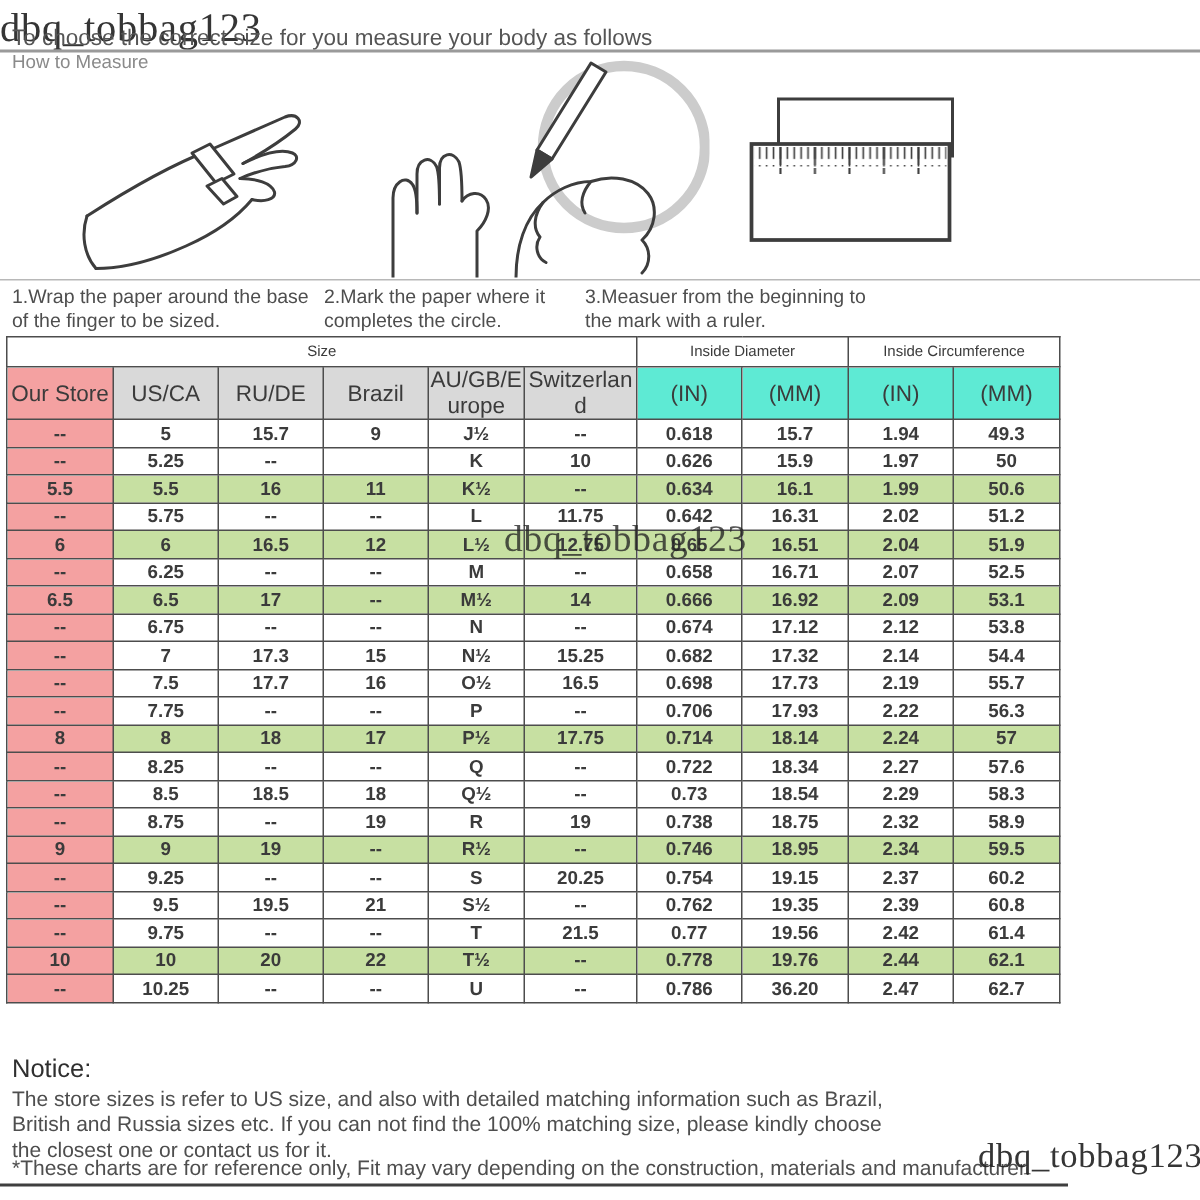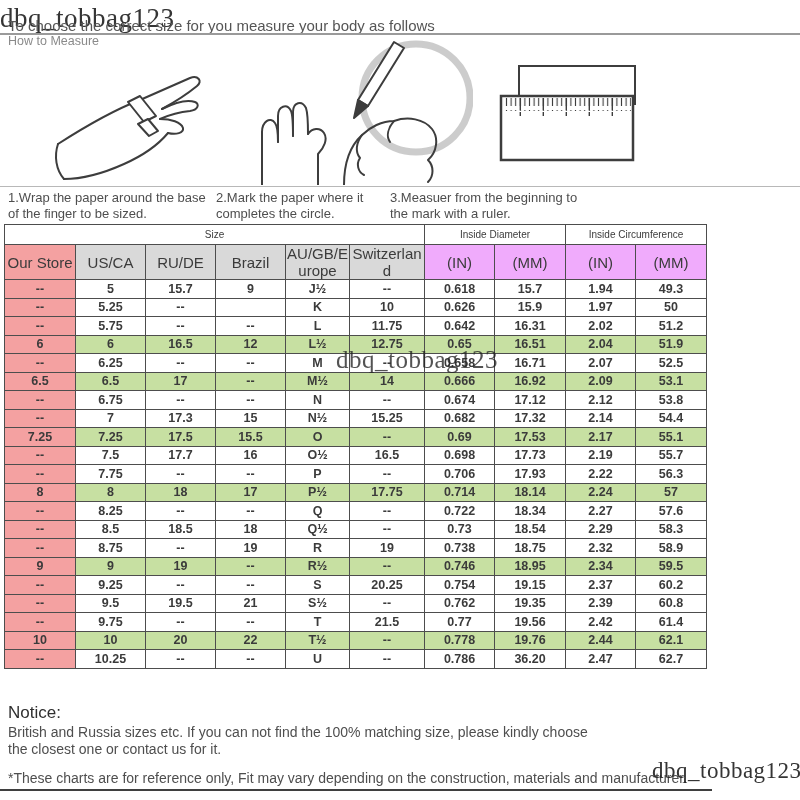--- a/index.html
+++ b/index.html
@@ -30,21 +30,21 @@
     position:absolute; left:4px; top:224px; width:702px;
     border-collapse:collapse; table-layout:fixed;
   }
   .size-table th, .size-table td {
     border:1px solid #4d4d4d; text-align:center; vertical-align:middle;
     color:#3b3b3b; padding:0; overflow:hidden; word-break:break-all;
   }
   .size-table th.gh { height:19px; font-size:10px; font-weight:400; background:#ffffff; }
   .size-table th.ch { height:28px; font-size:15px; font-weight:400; background:#d9d9d9; }
   .size-table th.ch.store { background:#f4a1a1; }
-  .size-table th.ch.white { background:#f0abfc;margin-left:36px; }
+  .size-table th.ch.white { background:#5eead4;margin-left:36px; }
   .size-table tbody td { height:17.5px; font-size:12.5px; font-weight:700; background:#ffffff; }
   .size-table tbody td.store { background:#f4a1a1; }
   .size-table tbody tr.hl td:not(.store) { background:#c7e0a2; }
 
   .notice-heading { position:absolute; left:8px; top:703px; font-size:17px; font-weight:500; color:#2f2f2f; }
   .notice-body { position:absolute; left:8px; top:724px; font-size:14px; line-height:17px; color:#4e4e4e; }
   .footnote { position:absolute; left:8px; top:770px; font-size:14px; color:#4e4e4e; }
 </style>
 </head>
 <body>
@@ -154,20 +154,32 @@
           <td>5.25</td>
           <td>--</td>
           <td></td>
           <td>K</td>
           <td>10</td>
           <td>0.626</td>
           <td>15.9</td>
           <td>1.97</td>
           <td>50</td>
         </tr>
+        <tr class="hl">
+          <td class="store">5.5</td>
+          <td>5.5</td>
+          <td>16</td>
+          <td>11</td>
+          <td>K½</td>
+          <td>--</td>
+          <td>0.634</td>
+          <td>16.1</td>
+          <td>1.99</td>
+          <td>50.6</td>
+        </tr>
         <tr>
           <td class="store">--</td>
           <td>5.75</td>
           <td>--</td>
           <td>--</td>
           <td>L</td>
           <td>11.75</td>
           <td>0.642</td>
           <td>16.31</td>
           <td>2.02</td>
@@ -226,32 +238,20 @@
           <td>7</td>
           <td>17.3</td>
           <td>15</td>
           <td>N½</td>
           <td>15.25</td>
           <td>0.682</td>
           <td>17.32</td>
           <td>2.14</td>
           <td>54.4</td>
         </tr>
-        <tr class="hl">
-          <td class="store">7.25</td>
-          <td>7.25</td>
-          <td>17.5</td>
-          <td>15.5</td>
-          <td>O</td>
-          <td>--</td>
-          <td>0.69</td>
-          <td>17.53</td>
-          <td>2.17</td>
-          <td>55.1</td>
-        </tr>
         <tr>
           <td class="store">--</td>
           <td>7.5</td>
           <td>17.7</td>
           <td>16</td>
           <td>O½</td>
           <td>16.5</td>
           <td>0.698</td>
           <td>17.73</td>
           <td>2.19</td>
@@ -389,20 +389,21 @@
           <td>2.47</td>
           <td>62.7</td>
         </tr>
       </tbody>
   </table>
 
   <div class="wm wm-mid">dbq_tobbag123</div>
 
   <div class="notice-heading">Notice:</div>
   <div class="notice-body">
+    <div>The store sizes is refer to US size, and also with detailed matching information such as Brazil,</div>
     <div>British and Russia sizes etc. If you can not find the 100% matching size, please kindly choose</div>
     <div>the closest one or contact us for it.</div>
   </div>
   <div class="footnote">*These charts are for reference only, Fit may vary depending on the construction, materials and manufacturer.</div>
   <div class="wm wm-bottom">dbq_tobbag123</div>
   <div class="rule rule-bottom"></div>
 
 </div>
 
 </body></html>

